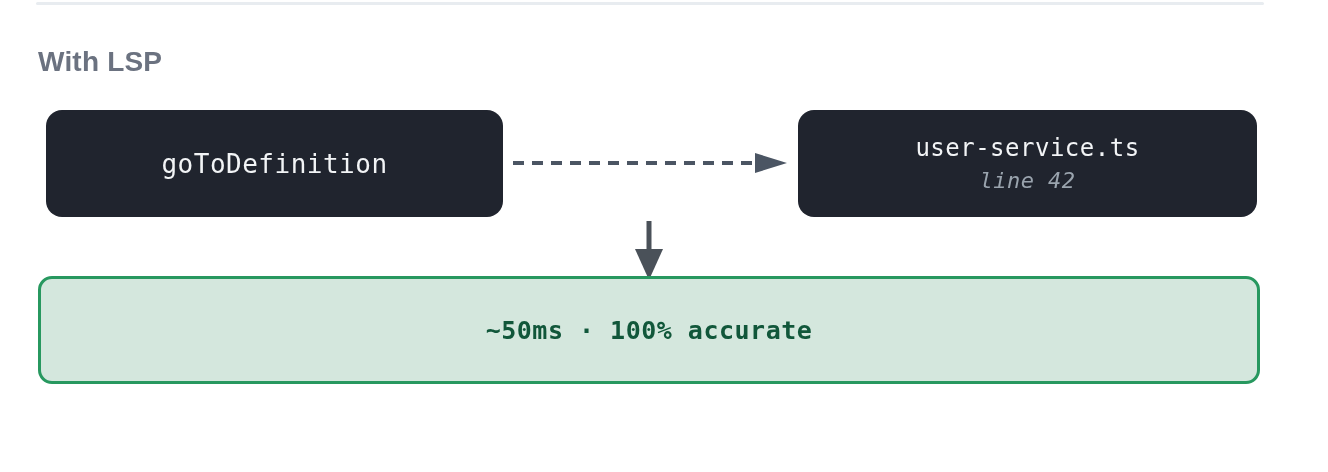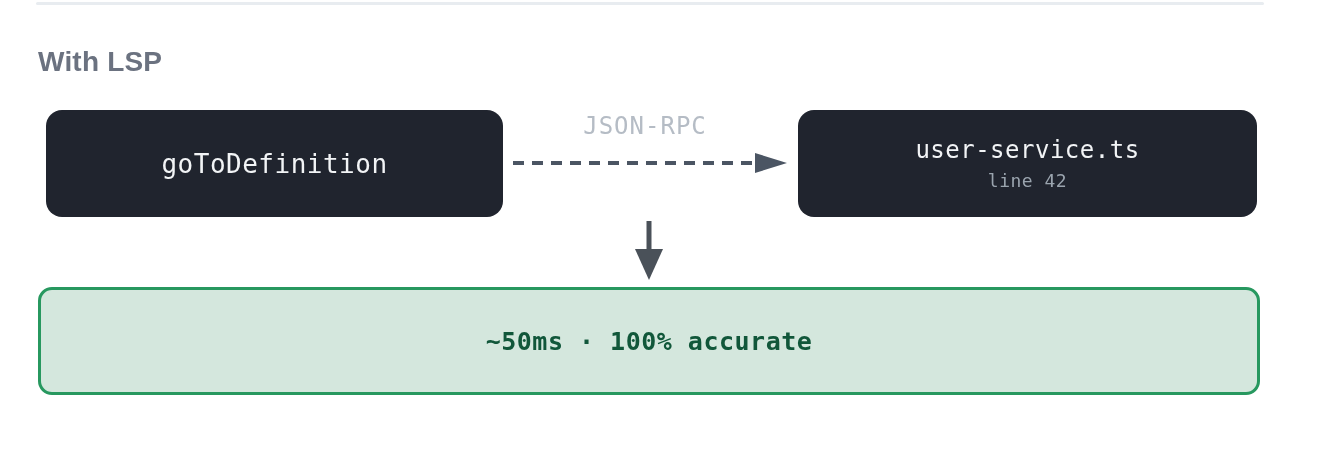--- a/index.html
+++ b/index.html
@@ -66,22 +66,23 @@
     font-size: 26px;
     letter-spacing: 0.5px;
   }
   .node-title {
     color: var(--node-text);
     font-size: 24px;
     letter-spacing: 0.5px;
   }
   .node-subtitle {
     color: var(--node-subtext);
-    font-size: 18px;
+    font-size: 22px;
     letter-spacing: 0.5px;
+    font-style: italic;
   }
 
   .connector-label {
     position: absolute;
     left: 495px; top: 112px;
     width: 300px;
     text-align: center;
     color: var(--connector-label);
     font-size: 24px;
     letter-spacing: 1px;
@@ -97,21 +98,21 @@
   .down-arrow {
     position: absolute;
     left: 633px; top: 219px;
     width: 32px; height: 62px;
   }
   .down-arrow line { stroke: var(--down-arrow); }
   .down-arrow polygon { fill: var(--down-arrow); }
 
   .result-box {
     position: absolute;
-    left: 38px; top: 287px;
+    left: 38px; top: 276px;
     width: 1222px; height: 108px;
     background: var(--result-bg);
     border: 3px solid var(--result-border);
     border-radius: 14px;
     display: flex;
     flex-direction: column;
     align-items: center;
     justify-content: center;
     gap: 26px;
   }
@@ -133,21 +134,20 @@
 <div class="canvas">
 
   <div class="divider"></div>
 
   <h2 class="heading">With LSP</h2>
 
   <div class="node node-left">
     <span class="node-label mono">goToDefinition</span>
   </div>
 
-  <div class="connector-label mono">JSON-RPC</div>
 
   <svg class="dashed-arrow" viewBox="0 0 290 24" aria-hidden="true">
     <line x1="8" y1="12" x2="252" y2="12" stroke-width="4" stroke-dasharray="11 8"></line>
     <polygon points="250,2 282,12 250,22"></polygon>
   </svg>
 
   <div class="node node-right">
     <span class="node-title mono">user-service.ts</span>
     <span class="node-subtitle mono">line 42</span>
   </div>

